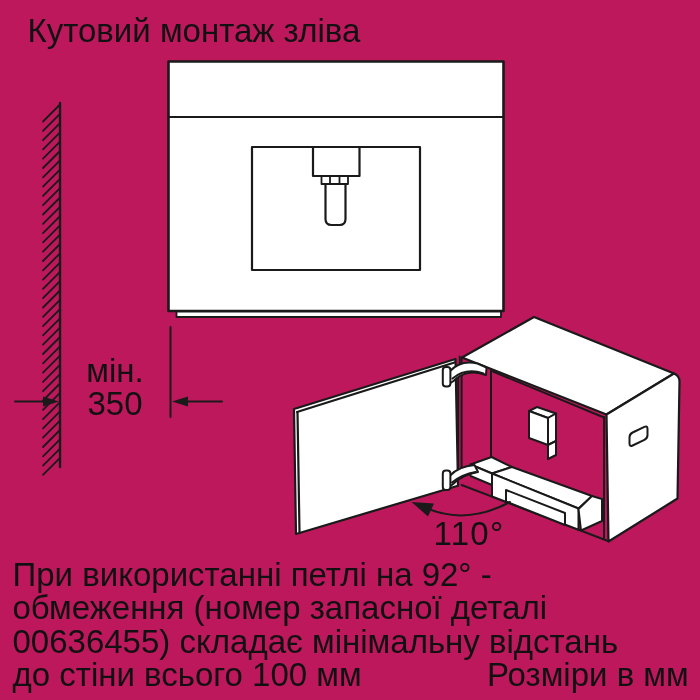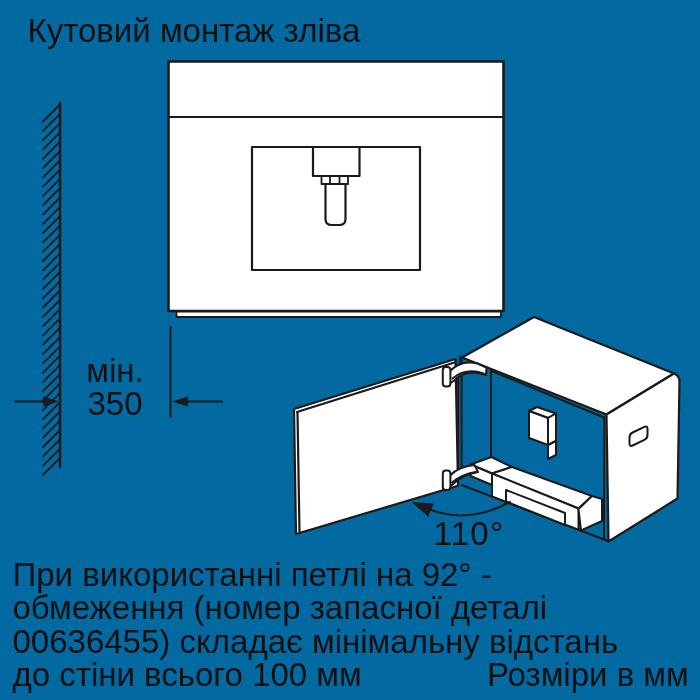--- a/index.html
+++ b/index.html
@@ -1,16 +1,16 @@
 <!DOCTYPE html>
 <html><head>
 <meta charset="utf-8">
 <style>
   html,body{margin:0;padding:0;background:#ffffff;}
-  #page{position:relative;width:700px;height:700px;background:#0369a1;overflow:hidden;}
+  #page{position:relative;width:700px;height:700px;background:#be185d;overflow:hidden;}
   svg{position:absolute;left:0;top:0;}
   text{font-family:"Liberation Sans",sans-serif;fill:#111111;}
 </style>
 </head>
 <body>
 <div id="page">
 <svg width="700" height="700" viewBox="0 0 700 700" fill="none" stroke-linecap="round" stroke-linejoin="round">
 
 <g>
   <text x="27.5" y="42" font-size="33">Кутовий монтаж зліва</text>

